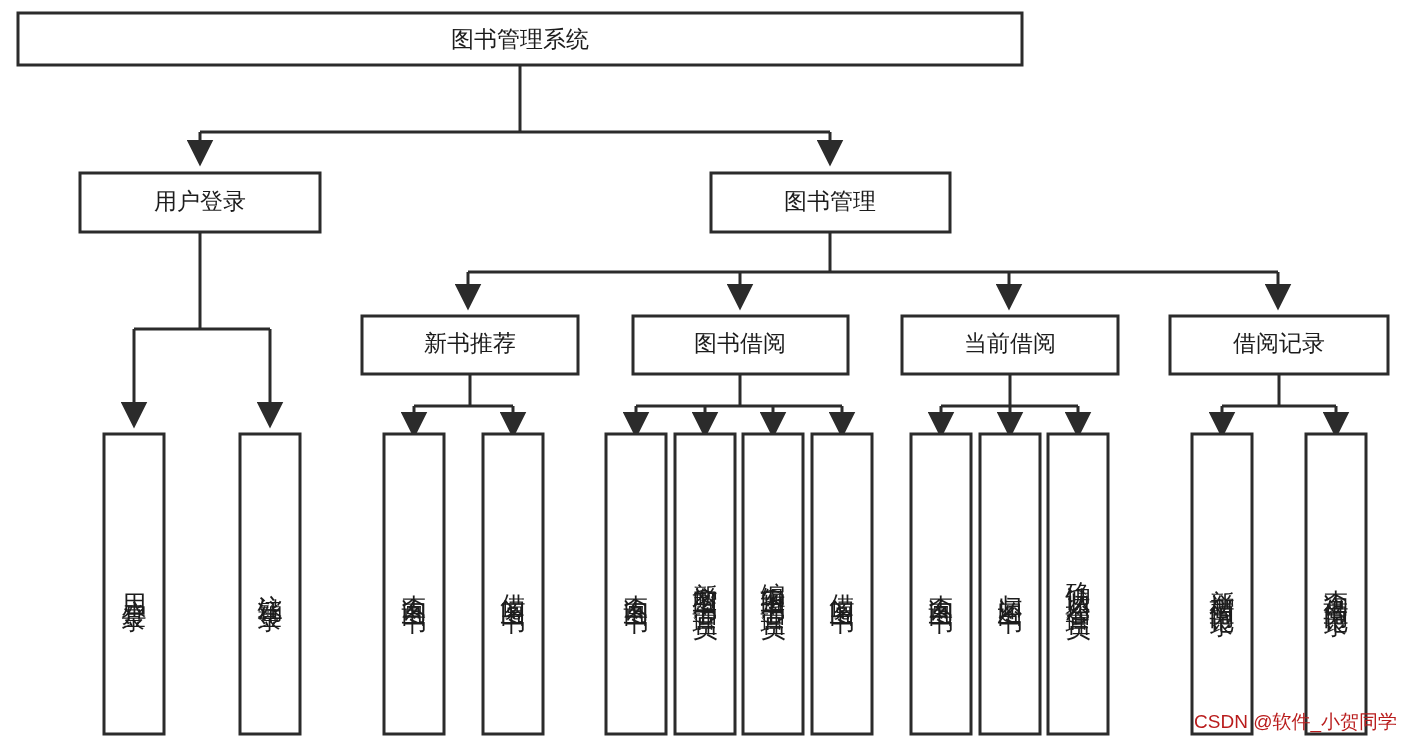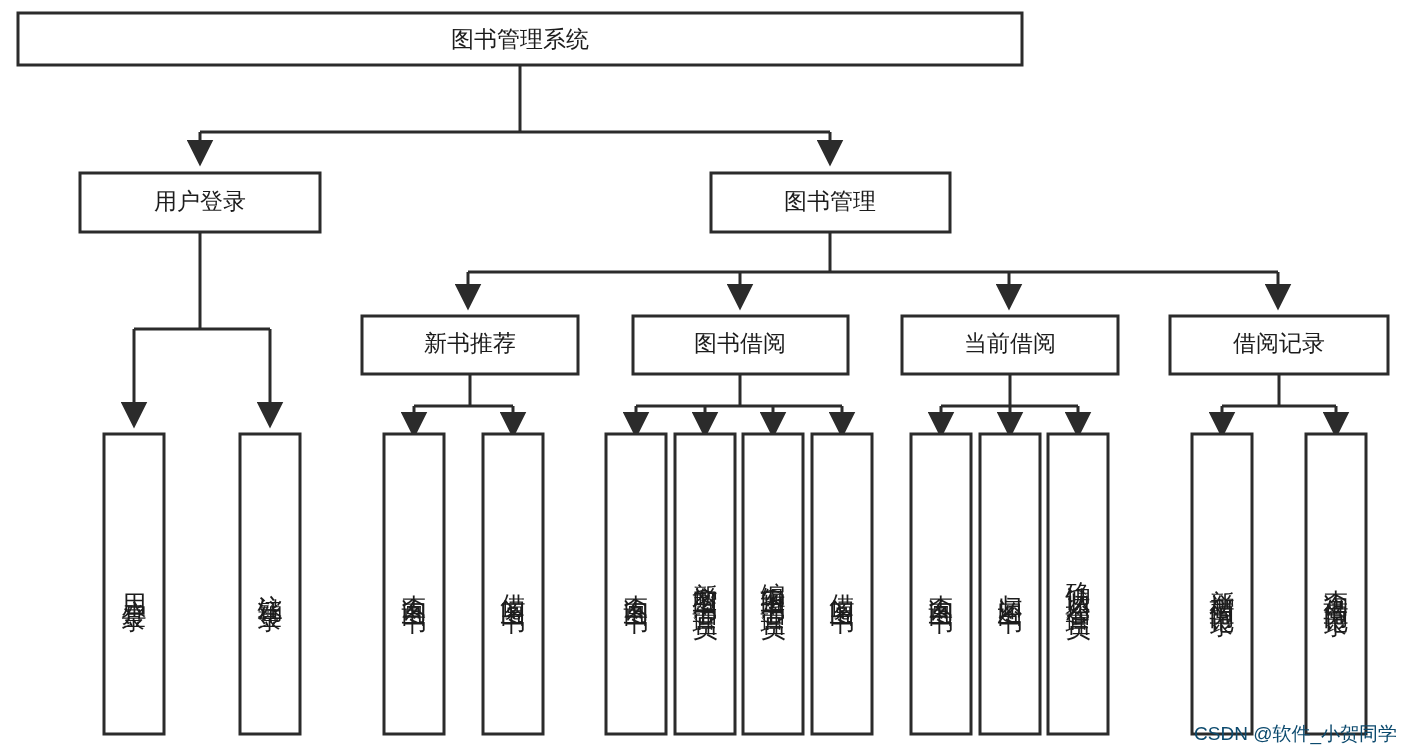--- a/index.html
+++ b/index.html
@@ -60,24 +60,24 @@
     font-family: "Liberation Sans", "DejaVu Sans", sans-serif;
     font-size: 25px;
     line-height: 1;
     letter-spacing: 5px;
     color: #1c1c1c;
     white-space: nowrap;
   }
   .watermark {
     position: absolute;
     right: 8px;
-    bottom: 0;
+    bottom: 12px;
     font-family: "Liberation Sans", "DejaVu Sans", sans-serif;
     font-size: 19px;
-    color: #0c4a6e;
+    color: #b91c1c;
     white-space: nowrap;
     pointer-events: none;
   }
 </style>
 </head>
 <body>
 
 <div id="diagram-root">
 
   <svg id="tree-svg" viewBox="0 0 1405 747">

